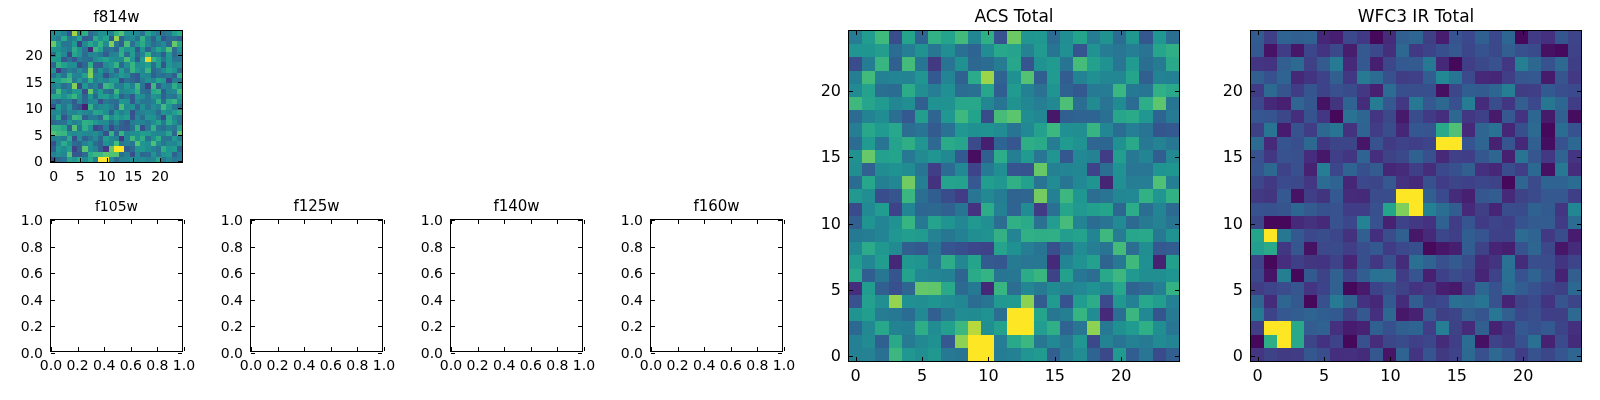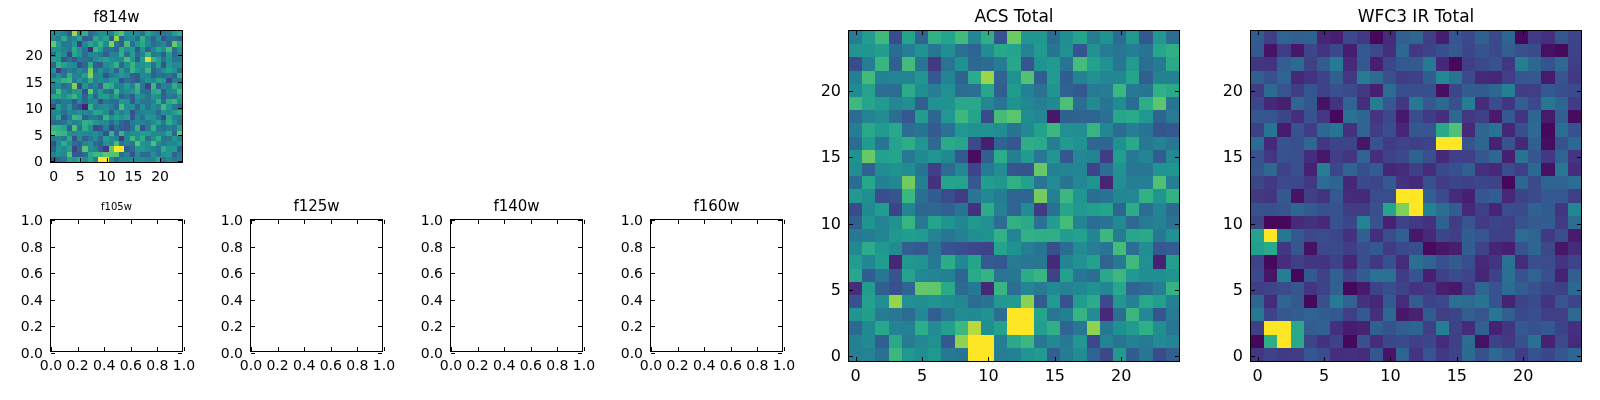--- a/index.html
+++ b/index.html
@@ -739,21 +739,21 @@
       <div class="tick y" style="top: 77.14px; right: 0px;"></div>
       <div class="ticklabel y" style="top: 77.14px; right: 139px; font-size: 14px; line-height: 14px;">10</div>
       <div class="tick y" style="top: 50.54px; left: 0px;"></div>
       <div class="tick y" style="top: 50.54px; right: 0px;"></div>
       <div class="ticklabel y" style="top: 50.54px; right: 139px; font-size: 14px; line-height: 14px;">15</div>
       <div class="tick y" style="top: 23.94px; left: 0px;"></div>
       <div class="tick y" style="top: 23.94px; right: 0px;"></div>
       <div class="ticklabel y" style="top: 23.94px; right: 139px; font-size: 14px; line-height: 14px;">20</div>
     </div>
     <div class="axes" style="left: 50px; top: 219px; width: 133px; height: 133px;">
-      <div class="axes-title" style="top: -21px; font-size: 10px; line-height: 15px;">f105w</div>
+      <div class="axes-title" style="top: -21px; font-size: 14px; line-height: 15px;">f105w</div>
       <div class="tick x" style="left: 0px; bottom: 0px;"></div>
       <div class="tick x top" style="left: 0px; top: 0px;"></div>
       <div class="ticklabel x" style="left: 0px; top: 138px; font-size: 14px; line-height: 14px;">0.0</div>
       <div class="tick x" style="left: 26.6px; bottom: 0px;"></div>
       <div class="tick x top" style="left: 26.6px; top: 0px;"></div>
       <div class="ticklabel x" style="left: 26.6px; top: 138px; font-size: 14px; line-height: 14px;">0.2</div>
       <div class="tick x" style="left: 53.2px; bottom: 0px;"></div>
       <div class="tick x top" style="left: 53.2px; top: 0px;"></div>
       <div class="ticklabel x" style="left: 53.2px; top: 138px; font-size: 14px; line-height: 14px;">0.4</div>
       <div class="tick x" style="left: 79.8px; bottom: 0px;"></div>

